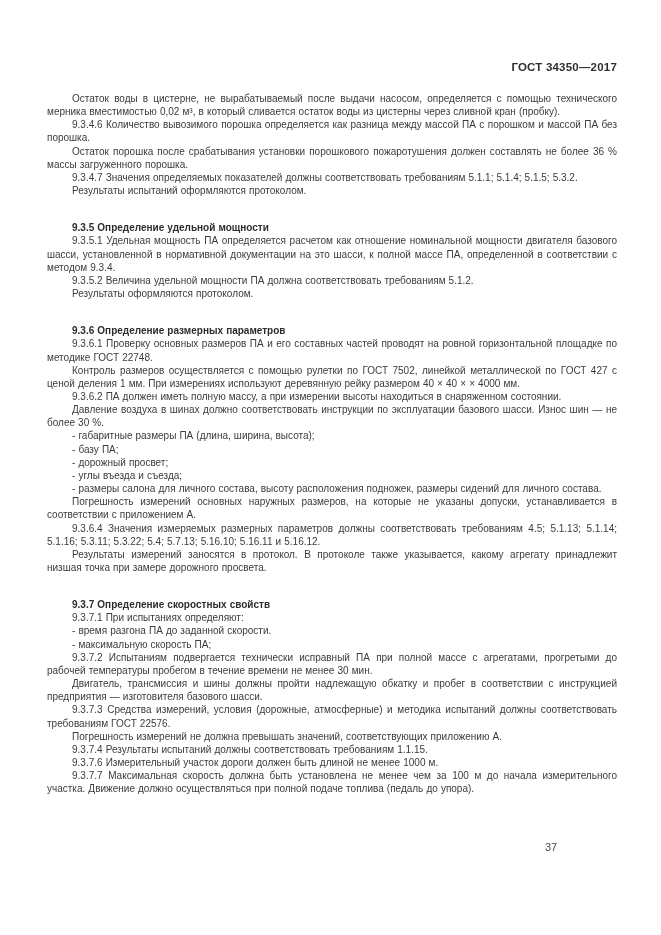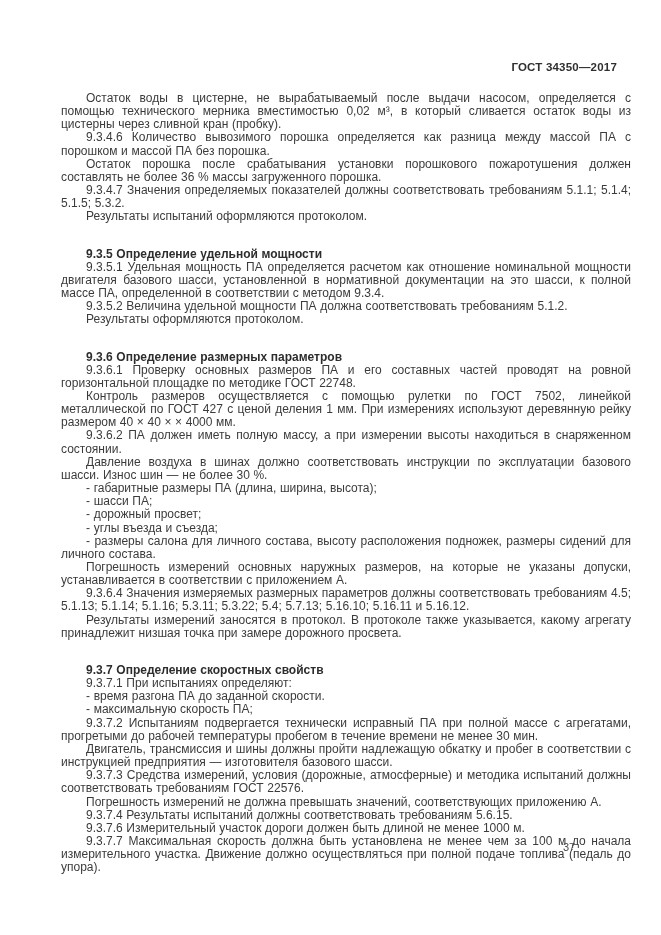--- a/index.html
+++ b/index.html
@@ -23,42 +23,42 @@
     width: 570px;
     text-align: right;
     font-size: 11.5px;
     font-weight: 700;
     color: #2f2f2f;
     letter-spacing: 0.2px;
   }
   .content {
     position: absolute;
     top: 92px;
-    left: 61px;
+    left: 47px;
     width: 570px;
-    font-size: 12px;
+    font-size: 10px;
     line-height: 13.15px;
     text-align: justify;
   }
   .para {
     margin: 0;
     text-indent: 25px;
     word-spacing: 0.3px;
   }
   .heading {
     font-weight: 700;
     color: #2d2d2d;
     margin-top: 24px;
   }
   .page-number {
     position: absolute;
     top: 841px;
     left: 545px;
     width: 48px;
-    text-align: center;
+    text-align: left;
     font-size: 11px;
     color: #4a4a4a;
   }
 </style>
 </head>
 <body>
 
 <div class="page">
   <div class="doc-header">ГОСТ 34350—2017</div>
 
@@ -71,34 +71,34 @@
       <p class="para heading">9.3.5 Определение удельной мощности</p>
       <p class="para">9.3.5.1 Удельная мощность ПА определяется расчетом как отношение номинальной мощности двигателя базового шасси, установленной в нормативной документации на это шасси, к полной массе ПА, определенной в соответствии с методом 9.3.4.</p>
       <p class="para">9.3.5.2 Величина удельной мощности ПА должна соответствовать требованиям 5.1.2.</p>
       <p class="para">Результаты оформляются протоколом.</p>
       <p class="para heading">9.3.6 Определение размерных параметров</p>
       <p class="para">9.3.6.1 Проверку основных размеров ПА и его составных частей проводят на ровной горизонтальной площадке по методике ГОСТ 22748.</p>
       <p class="para">Контроль размеров осуществляется с помощью рулетки по ГОСТ 7502, линейкой металлической по ГОСТ 427 с ценой деления 1 мм. При измерениях используют деревянную рейку размером 40 × 40 × × 4000 мм.</p>
       <p class="para">9.3.6.2 ПА должен иметь полную массу, а при измерении высоты находиться в снаряженном состоянии.</p>
       <p class="para">Давление воздуха в шинах должно соответствовать инструкции по эксплуатации базового шасси. Износ шин — не более 30 %.</p>
       <p class="para list-item">- габаритные размеры ПА (длина, ширина, высота);</p>
-      <p class="para list-item">- шасси ПА;</p>
+      <p class="para list-item">- базу ПА;</p>
       <p class="para list-item">- дорожный просвет;</p>
       <p class="para list-item">- углы въезда и съезда;</p>
       <p class="para list-item">- размеры салона для личного состава, высоту расположения подножек, размеры сидений для личного состава.</p>
       <p class="para">Погрешность измерений основных наружных размеров, на которые не указаны допуски, устанавливается в соответствии с приложением А.</p>
       <p class="para">9.3.6.4 Значения измеряемых размерных параметров должны соответствовать требованиям 4.5; 5.1.13; 5.1.14; 5.1.16; 5.3.11; 5.3.22; 5.4; 5.7.13; 5.16.10; 5.16.11 и 5.16.12.</p>
       <p class="para">Результаты измерений заносятся в протокол. В протоколе также указывается, какому агрегату принадлежит низшая точка при замере дорожного просвета.</p>
       <p class="para heading">9.3.7 Определение скоростных свойств</p>
       <p class="para">9.3.7.1 При испытаниях определяют:</p>
       <p class="para list-item">- время разгона ПА до заданной скорости.</p>
       <p class="para list-item">- максимальную скорость ПА;</p>
       <p class="para">9.3.7.2 Испытаниям подвергается технически исправный ПА при полной массе с агрегатами, прогретыми до рабочей температуры пробегом в течение времени не менее 30 мин.</p>
       <p class="para">Двигатель, трансмиссия и шины должны пройти надлежащую обкатку и пробег в соответствии с инструкцией предприятия — изготовителя базового шасси.</p>
       <p class="para">9.3.7.3 Средства измерений, условия (дорожные, атмосферные) и методика испытаний должны соответствовать требованиям ГОСТ 22576.</p>
       <p class="para">Погрешность измерений не должна превышать значений, соответствующих приложению А.</p>
-      <p class="para">9.3.7.4 Результаты испытаний должны соответствовать требованиям 5.6.15.</p>
+      <p class="para">9.3.7.4 Результаты испытаний должны соответствовать требованиям 1.1.15.</p>
       <p class="para">9.3.7.6 Измерительный участок дороги должен быть длиной не менее 1000 м.</p>
       <p class="para">9.3.7.7 Максимальная скорость должна быть установлена не менее чем за 100 м до начала измерительного участка. Движение должно осуществляться при полной подаче топлива (педаль до упора).</p>
     </main>
 
   <div class="page-number">37</div>
 </div>
 
 </body></html>

